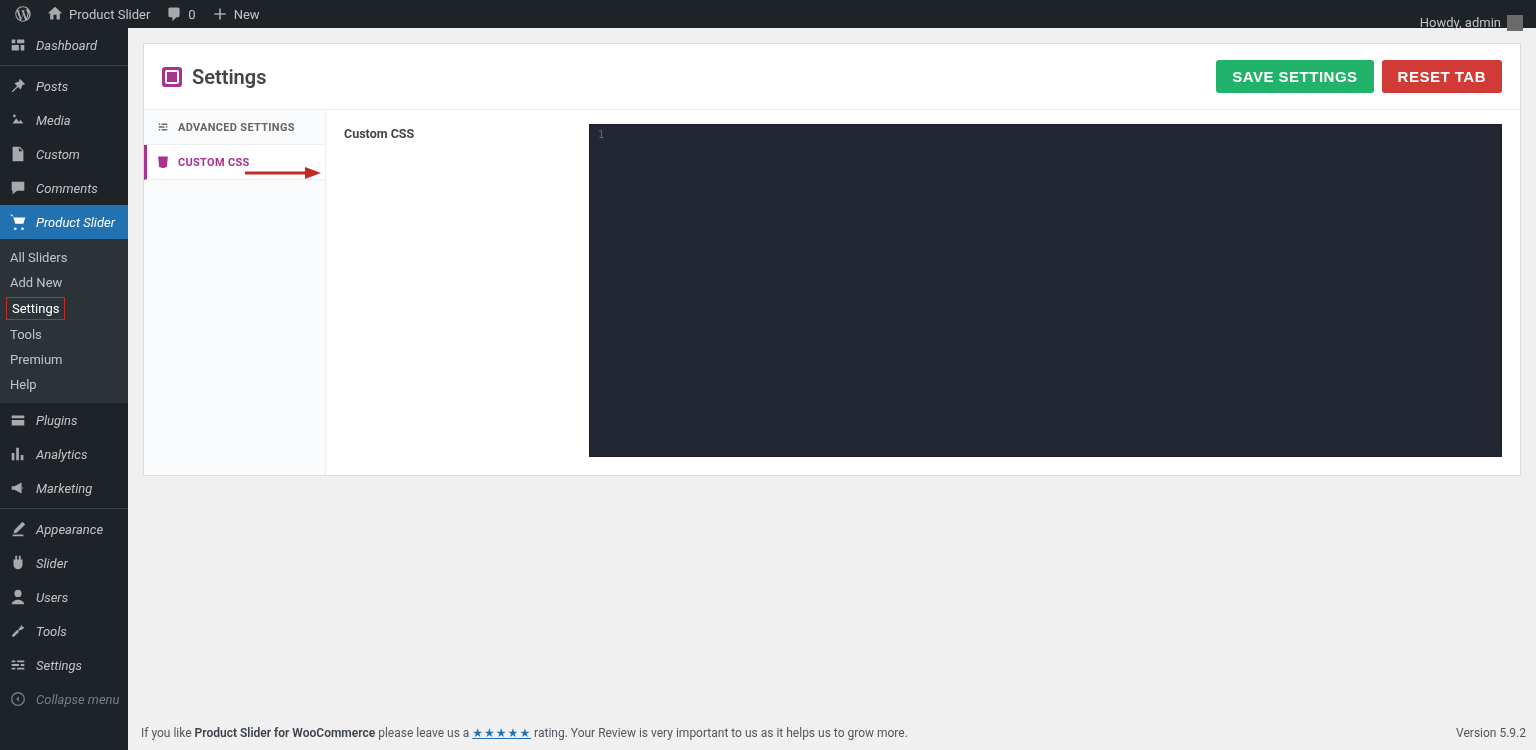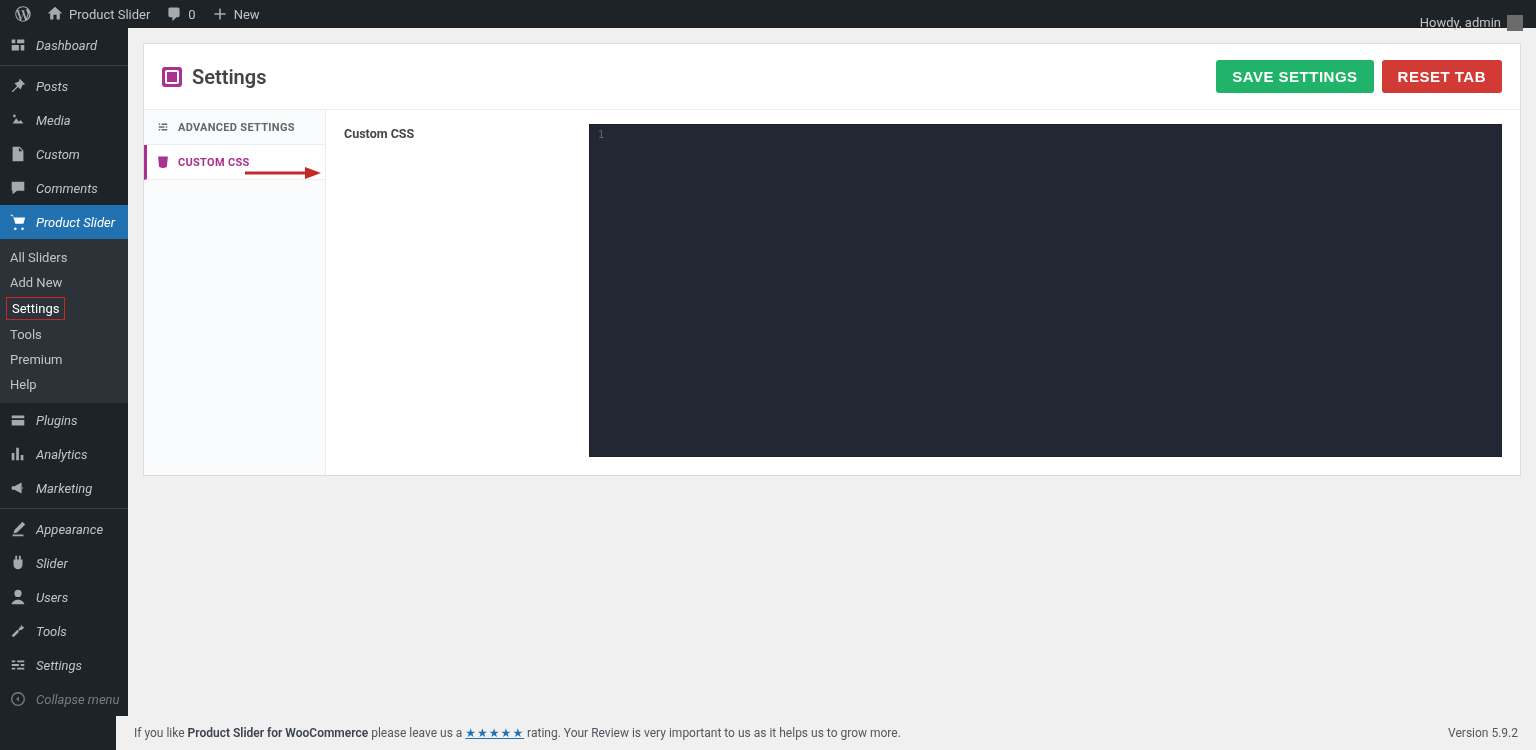--- a/index.html
+++ b/index.html
@@ -52,21 +52,21 @@
 
 .arrow-annot { position: absolute; left: 245px; top: 166px; }
 .arrow-annot svg { pointer-events: none; }
 
 .content { flex: 1; padding: 14px 18px 18px 18px; display: flex; gap: 20px; }
 .field-label { width: 225px; font-size: 12.5px; font-weight: 700; color: #444; padding-top: 2px; }
 .editor { flex: 1; background: #222733; min-height: 320px; border: 1px solid #1c2029; position: relative; font-family: monospace; font-size: 12px; color: #6b7280; }
 .editor .gutter { position: absolute; left: 0; top: 0; bottom: 0; width: 22px; text-align: center; padding-top: 3px; color: #5c6270; font-size: 11px; }
 
 
-.footer { position: absolute; bottom: 0; left: 116px; right: 0; padding: 10px 18px; display: flex; align-items: center; justify-content: space-between; font-size: 12px; color: #50575e; background: #f0f0f0; }
+.footer { position: absolute; bottom: 0; left: 131px; right: 0; padding: 10px 10px; display: flex; align-items: center; justify-content: space-between; font-size: 12px; color: #50575e; background: #f0f0f0; }
 .footer strong { font-weight: 600; color: #3c434a; }
 .footer a { color: #2271b1; text-decoration: underline; cursor: pointer; }
 .footer .stars { letter-spacing: 1px; }
 .footer .version { color: #50575e; }
 </style>
 </head>
 <body>
 
 <div class="topbar">
   <div class="left">

